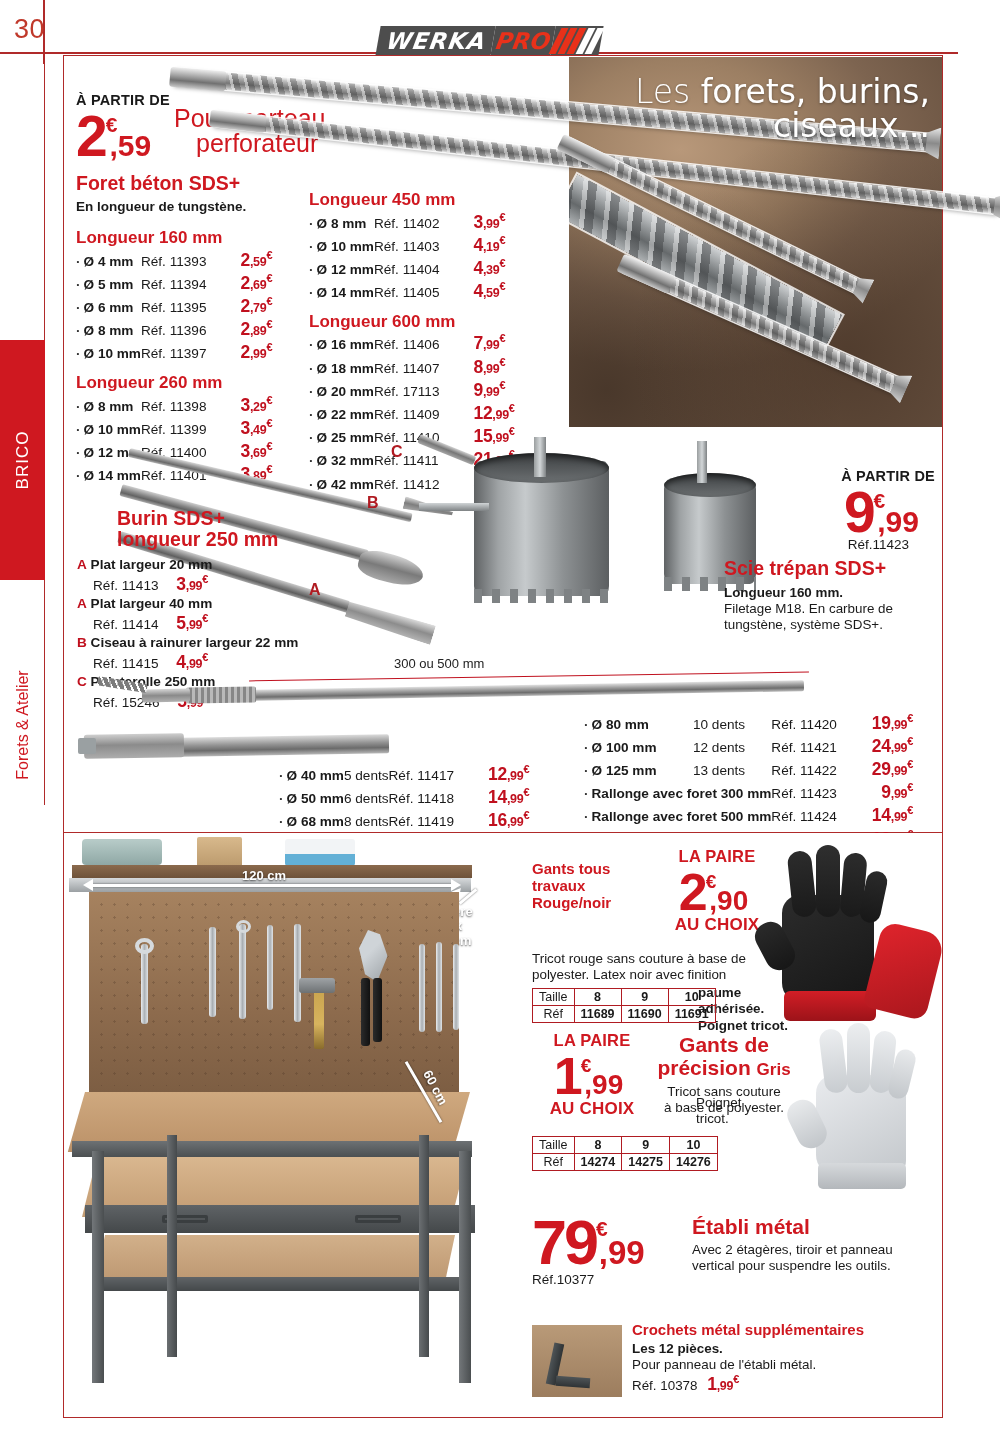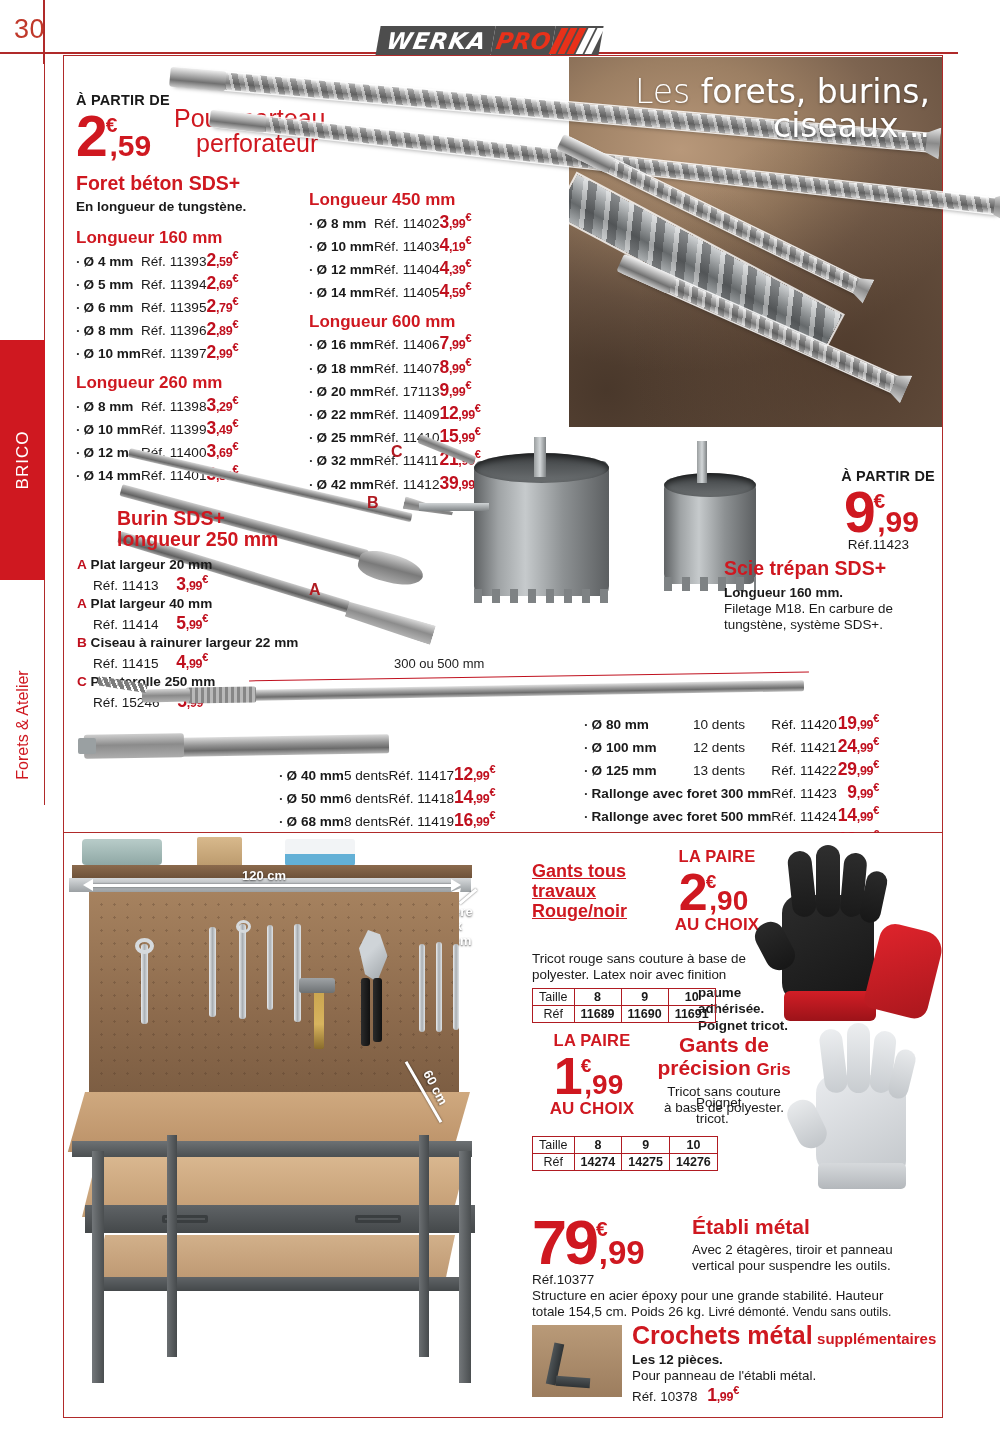--- a/index.html
+++ b/index.html
@@ -158,21 +158,21 @@
   .prod-sub   { font-size:13.5px; font-weight:bold; color:#1a1a1a; }
   .sect-hd    { color:#cf1820; font-size:17px; font-weight:bold; }
 
   table.lst { border-collapse:collapse; font-size:13.6px; }
   table.lst td { padding:0.7px 0; vertical-align:baseline; white-space:nowrap; }
   td.dia { font-weight:bold; padding-right:14px; }
   td.dia .dot { color:#333; font-weight:bold; margin-right:3px;}
   td.ref { padding-right:10px; }
   td.teeth{ padding-right:12px; }
   td.pr { text-align:left; }
-  .p  { color:#c0101e; font-weight:bold; font-size:17.5px; letter-spacing:-.3px; }
+  .p  { color:#c0101e; font-weight:bold; font-size:17.5px; letter-spacing:-.3px;margin-left:34px; }
   .p small { font-size:12.5px; }
   .p sup { font-size:11px; vertical-align:super; }
 
   
   .ch-row { font-size:13.6px; line-height:1.26; }
   .ch-letter { color:#c0101e; font-weight:bold; }
   .ch-name { font-weight:bold; }
 
   .photolabel { position:absolute; color:#b01b22; font-weight:bold; font-size:16px; }
 
@@ -654,21 +654,21 @@
       <div style="position:absolute;left:38px;top:400px;width:350px;height:50px;background:linear-gradient(to bottom,#d2b08a,#bb9670);transform:skewX(-12deg);transform-origin:top left;"></div>
       <div style="position:absolute;left:25px;top:442px;width:378px;height:14px;background:linear-gradient(to bottom,#606467,#44484a);"></div>
 
       <div style="position:absolute;left:25px;top:316px;width:12px;height:232px;background:linear-gradient(to right,#73777a,#4a4e50);"></div>
       <div style="position:absolute;left:392px;top:316px;width:12px;height:232px;background:linear-gradient(to right,#73777a,#4a4e50);"></div>
       <div style="position:absolute;left:100px;top:300px;width:10px;height:222px;background:linear-gradient(to right,#6b6f72,#464a4c);"></div>
       <div style="position:absolute;left:352px;top:300px;width:10px;height:222px;background:linear-gradient(to right,#6b6f72,#464a4c);"></div>
     </div>
 
     <div style="position:absolute;left:468px;top:28px;width:195px;">
-      <div class="prod-title" style="font-size:18px;line-height:1.12;text-decoration:underline;">
+      <div class="prod-title" style="font-size:15px;line-height:1.12;">
         <div>Gants tous</div>
         <div>travaux</div>
         <div>Rouge/noir</div>
       </div>
     </div>
 
     <div style="position:absolute;left:588px;top:14px;width:130px;text-align:center;">
       <div class="lapaire">LA PAIRE</div>
       <div class="price2">
         <span class="int">2</span><span class="eur">€</span><span class="dec">,90</span>
@@ -773,34 +773,30 @@
           <div style="font-size:13.5px;margin-top:-2px;">Réf.10377</div>
         </div>
         <div style="padding-top:4px;">
           <div class="prod-title" style="font-size:21px;">Établi métal</div>
           <div class="body-txt" style="margin-top:3px;">
             <div>Avec 2 étagères, tiroir et panneau</div>
             <div>vertical pour suspendre les outils.</div>
           </div>
         </div>
       </div>
-      <div class="body-txt" style="margin-top:1px;">
-        <div>Structure en acier époxy pour une grande stabilité. Hauteur</div>
-        <div><span>totale 154,5 cm. Poids 26 kg.</span> <span class="body-sm">Livré démonté. Vendu sans outils.</span></div>
-      </div>
     </div>
 
     <div style="position:absolute;left:468px;top:492px;width:90px;height:72px;background:linear-gradient(to bottom,#b99a78,#9c7d5e);">
       <div style="position:absolute;left:18px;top:18px;width:10px;height:42px;background:linear-gradient(to right,#4e5457,#2f3335);transform:rotate(12deg);"></div>
       <div style="position:absolute;left:24px;top:52px;width:34px;height:10px;background:linear-gradient(to bottom,#4e5457,#2f3335);transform:rotate(4deg);"></div>
     </div>
 
     <div style="position:absolute;left:568px;top:488px;width:330px;">
       <div>
-        <span class="prod-title" style="font-size:25px;">Crochets métal</span>
+        <span class="prod-title" style="font-size:15px;">Crochets métal</span>
         <span class="prod-title" style="font-size:15px;">supplémentaires</span>
       </div>
       <div class="body-txt" style="margin-top:2px;">
         <div style="font-weight:bold;">Les 12 pièces.</div>
         <div>Pour panneau de l'établi métal.</div>
         <div>
           <span>Réf. 10378</span>
           <span class="p" style="margin-left:6px;"><span>1</span><small>,99</small><sup>€</sup></span>
         </div>
       </div>

